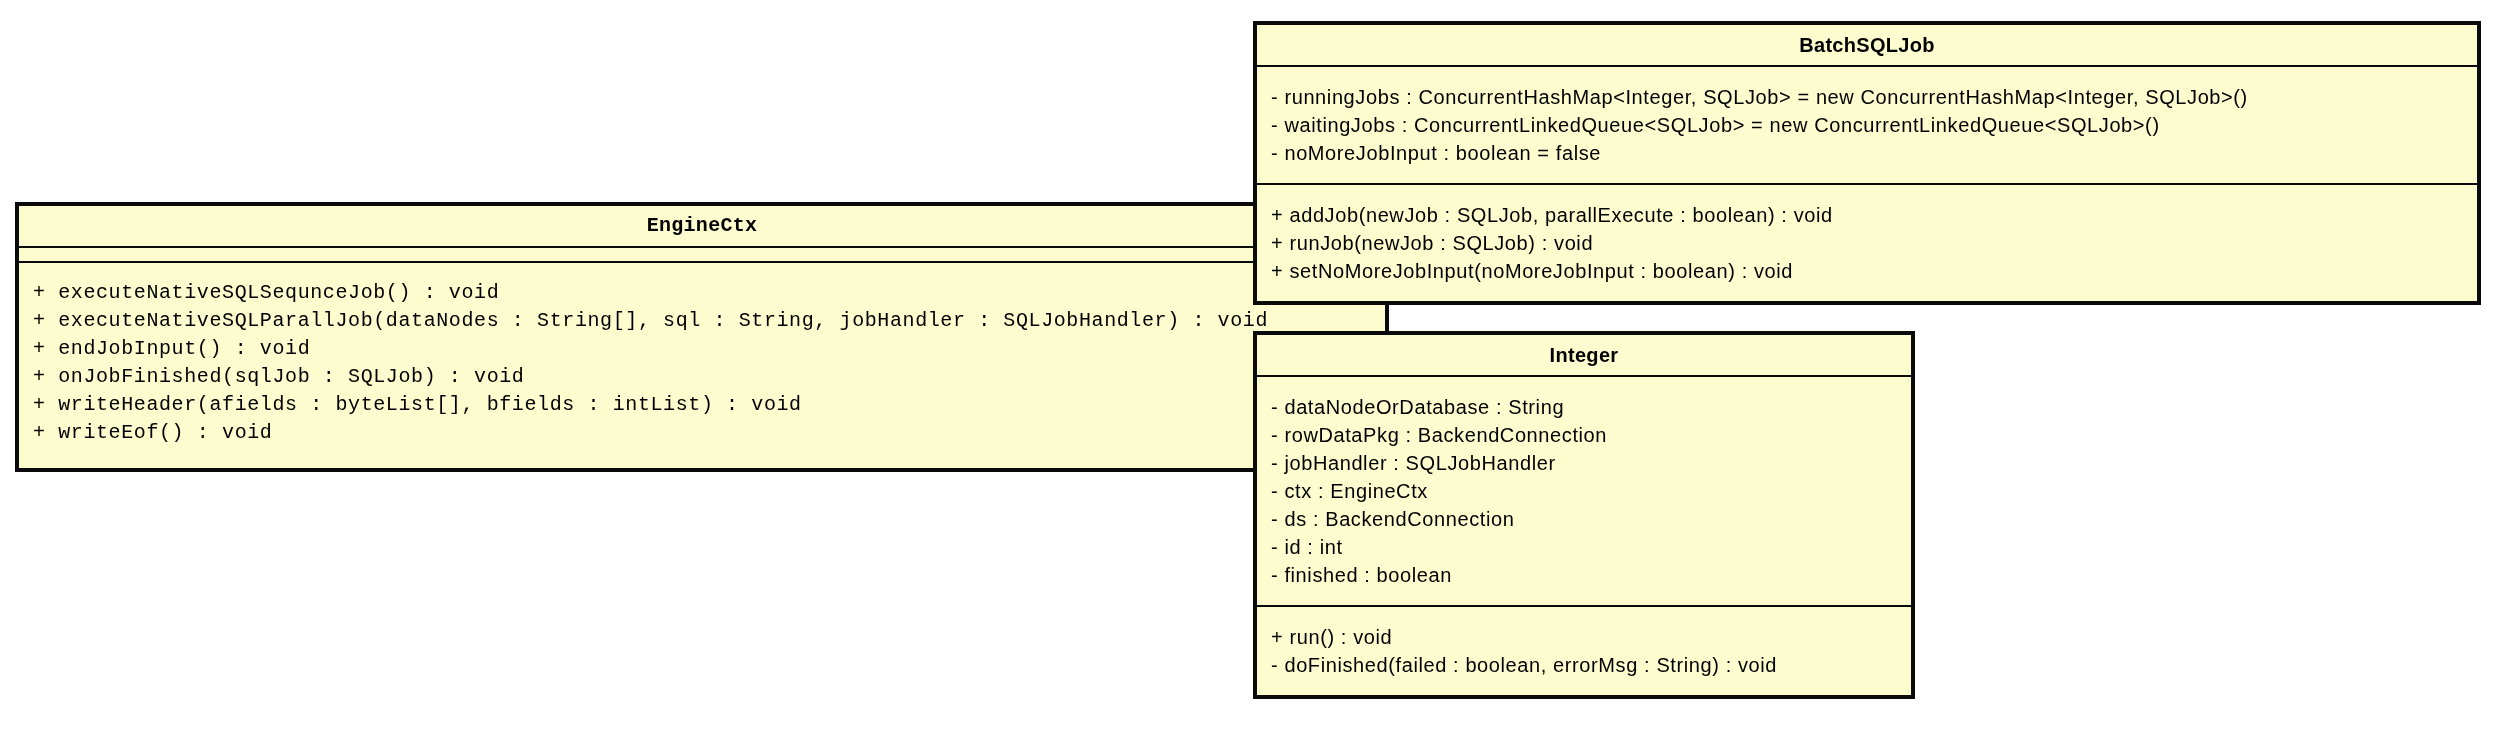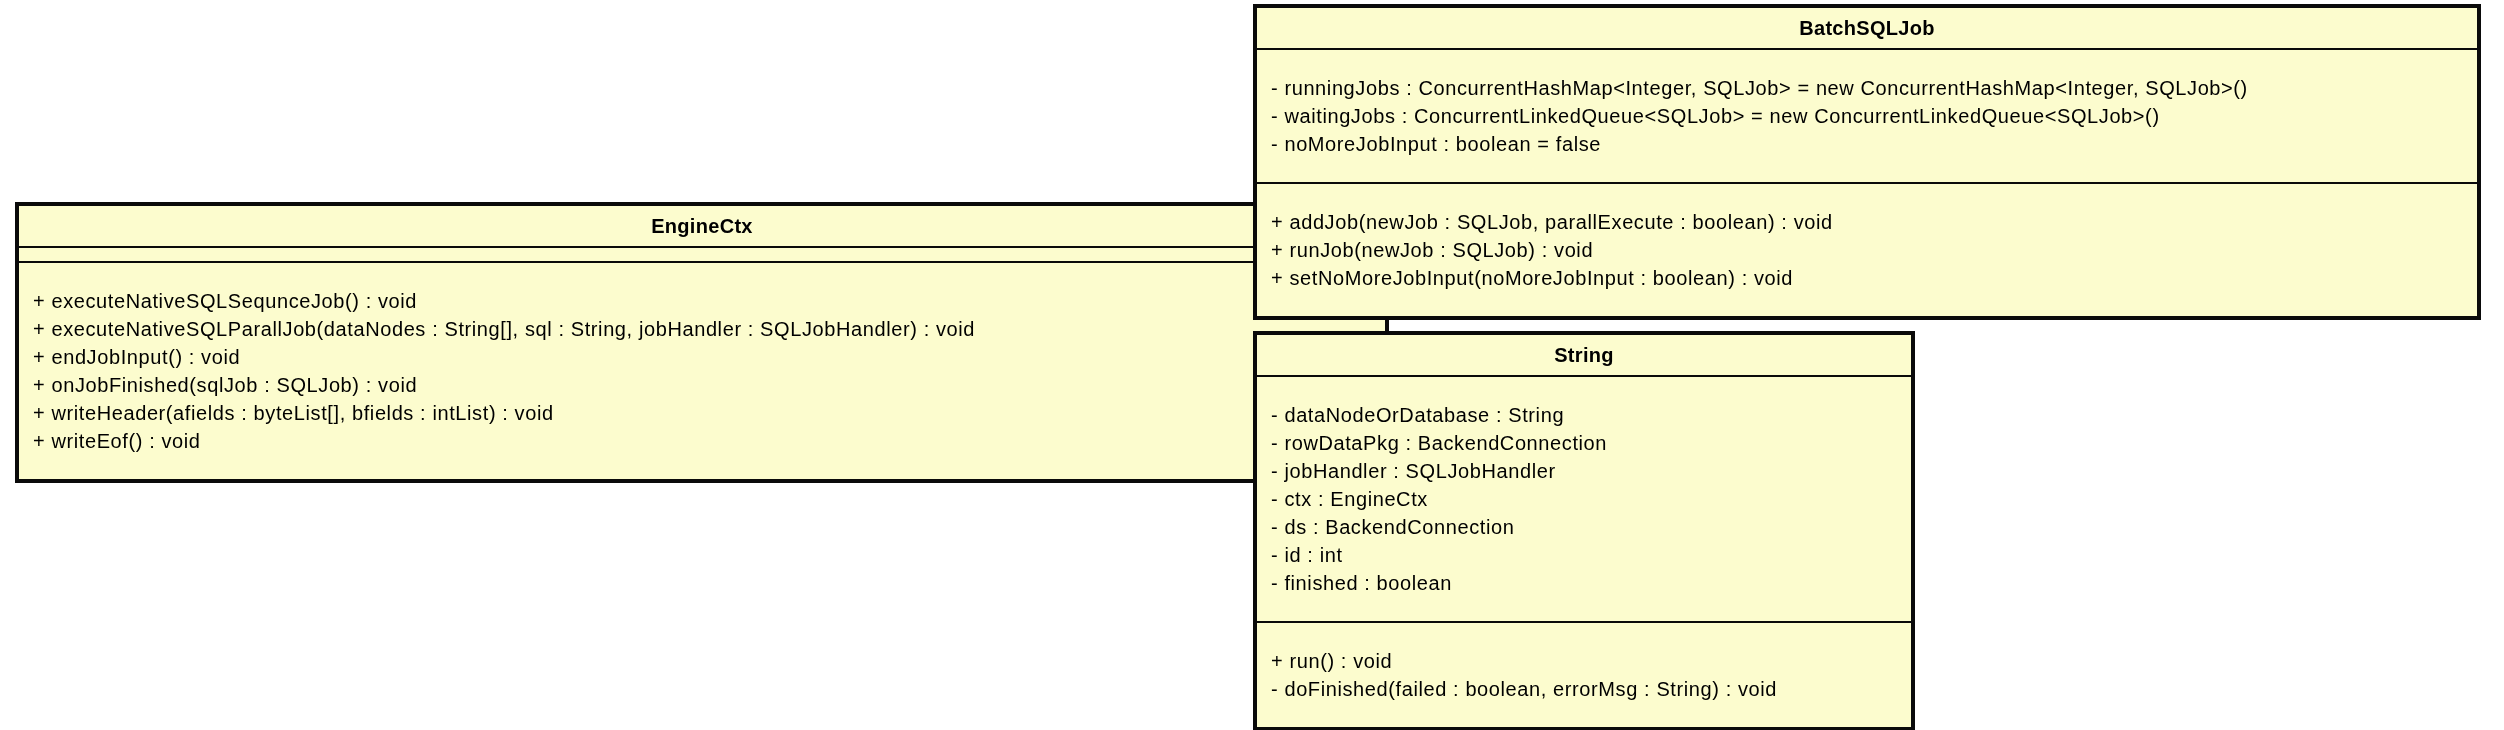--- a/index.html
+++ b/index.html
@@ -26,39 +26,39 @@
     font-weight: 700;
     font-size: 20px;
     line-height: 24px;
     text-align: center;
     padding: 8px 10px;
     border-bottom: 2px solid #0a0a0a;
     letter-spacing: 0.3px;
     white-space: nowrap;
   }
   .compartment {
-    padding: 24px 14px;
+    padding: 16px 14px;
     border-bottom: 2px solid #0a0a0a;
   }
   .compartment:last-child {
     border-bottom: none;
   }
   .compartment.empty {
     min-height: 13px;
     padding: 0;
   }
   .member-line {
     white-space: nowrap;
     font-size: 20px;
     line-height: 28px;
     letter-spacing: 0.6px;
   }
   
-  #box-enginectx  { left: 15px;   top: 202px; width: 1374px; min-height: 270px; }
-  #box-batchsqljob{ left: 1253px; top: 4px;  width: 1228px; min-height: 278px; }
+  #box-enginectx  { left: 15px;   top: 202px; width: 1374px; min-height: 270px; font-family: Liberation Mono, monospace; }
+  #box-batchsqljob{ left: 1253px; top: 21px;  width: 1228px; min-height: 278px; }
   #box-sqljob     { left: 1253px; top: 331px; width: 662px;  min-height: 366px; }
 </style>
 </head>
 <body>
 
 <div class="canvas">
 
   <section class="class-box" id="box-enginectx">
     <header class="class-title">EngineCtx</header>
     <div class="compartment attrs empty"></div>
@@ -80,21 +80,21 @@
         <div class="member-line">- noMoreJobInput : boolean = false</div>
       </div>
     <div class="compartment methods">
         <div class="member-line">+ addJob(newJob : SQLJob, parallExecute : boolean) : void</div>
         <div class="member-line">+ runJob(newJob : SQLJob) : void</div>
         <div class="member-line">+ setNoMoreJobInput(noMoreJobInput : boolean) : void</div>
       </div>
   </section>
 
   <section class="class-box" id="box-sqljob">
-    <header class="class-title">String</header>
+    <header class="class-title">Integer</header>
     <div class="compartment attrs">
         <div class="member-line">- dataNodeOrDatabase : String</div>
         <div class="member-line">- rowDataPkg : BackendConnection</div>
         <div class="member-line">- jobHandler : SQLJobHandler</div>
         <div class="member-line">- ctx : EngineCtx</div>
         <div class="member-line">- ds : BackendConnection</div>
         <div class="member-line">- id : int</div>
         <div class="member-line">- finished : boolean</div>
       </div>
     <div class="compartment methods">

